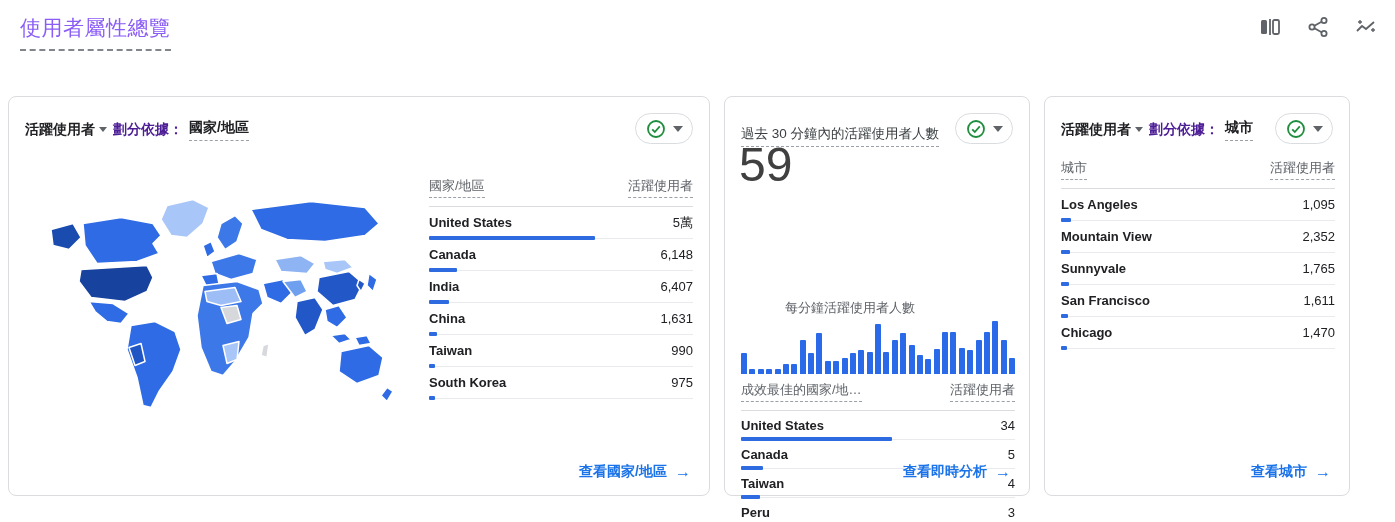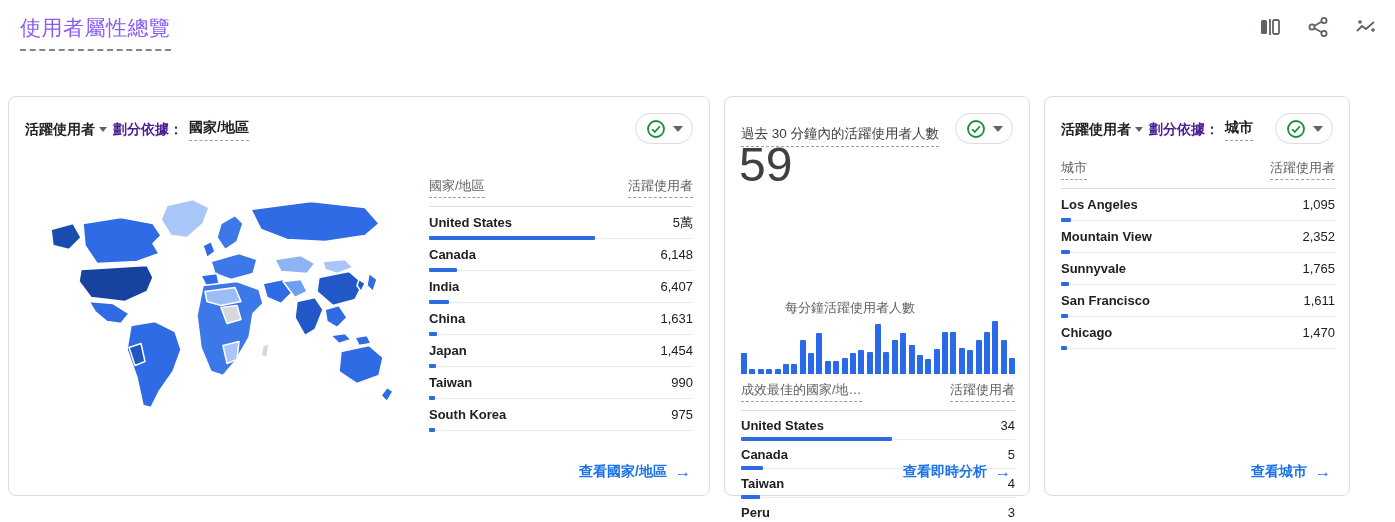--- a/index.html
+++ b/index.html
@@ -172,25 +172,20 @@
           </div>
           <div class="trow">
             <span class="tname">India</span>
             <span class="tval">6,407</span>
             <span class="tbar" style="width: 7.5%;"></span>
           </div>
           <div class="trow">
             <span class="tname">China</span>
             <span class="tval">1,631</span>
             <span class="tbar" style="width: 3%;"></span>
-          </div>
-          <div class="trow">
-            <span class="tname">Japan</span>
-            <span class="tval">1,454</span>
-            <span class="tbar" style="width: 2.6%;"></span>
           </div>
           <div class="trow">
             <span class="tname">Taiwan</span>
             <span class="tval">990</span>
             <span class="tbar" style="width: 2.2%;"></span>
           </div>
           <div class="trow">
             <span class="tname">South Korea</span>
             <span class="tval">975</span>
             <span class="tbar" style="width: 2.2%;"></span>

